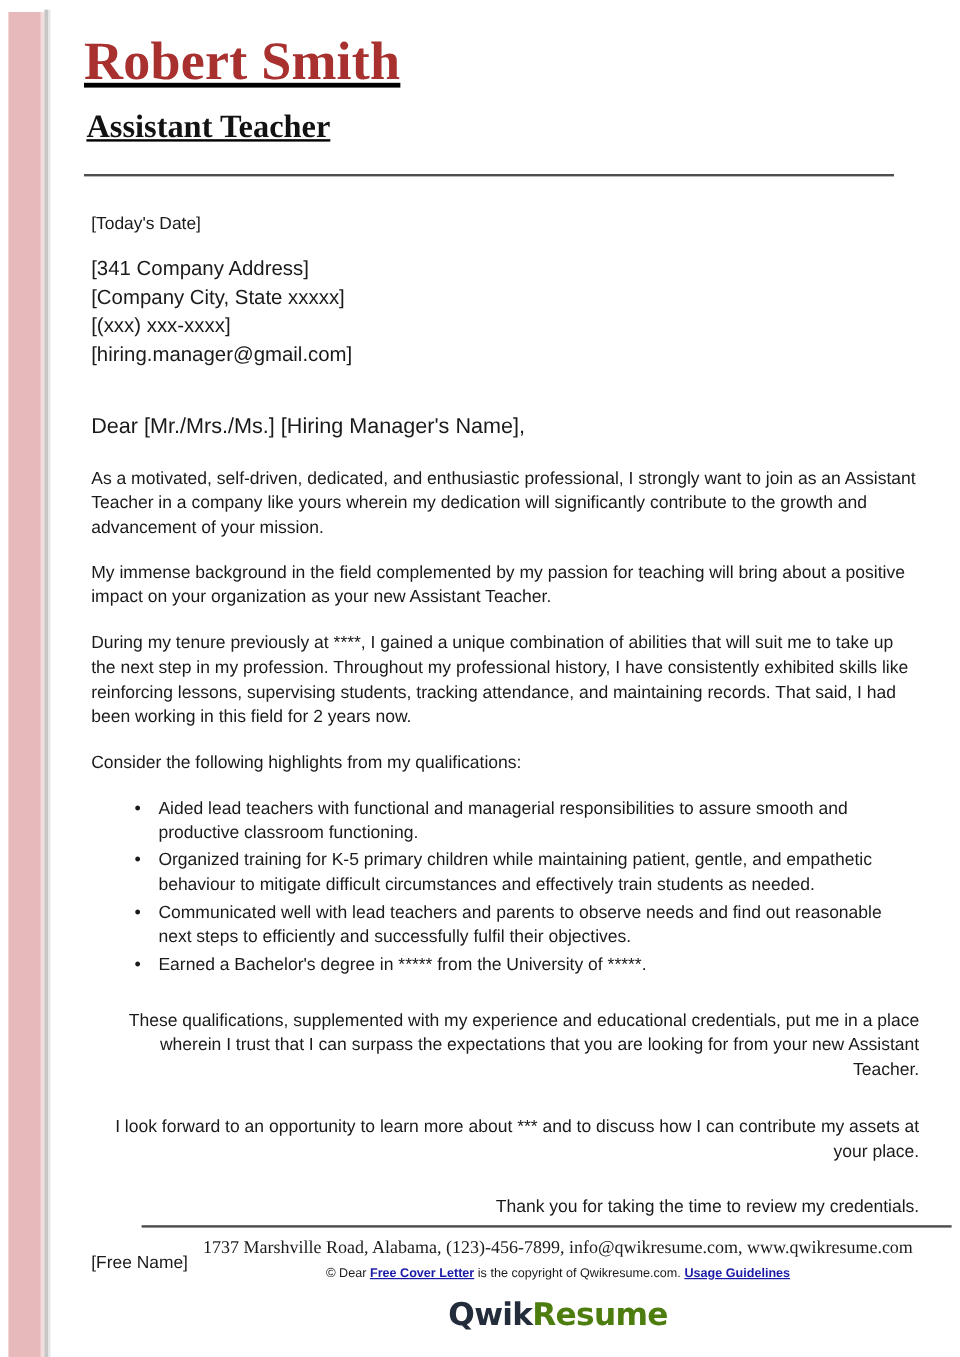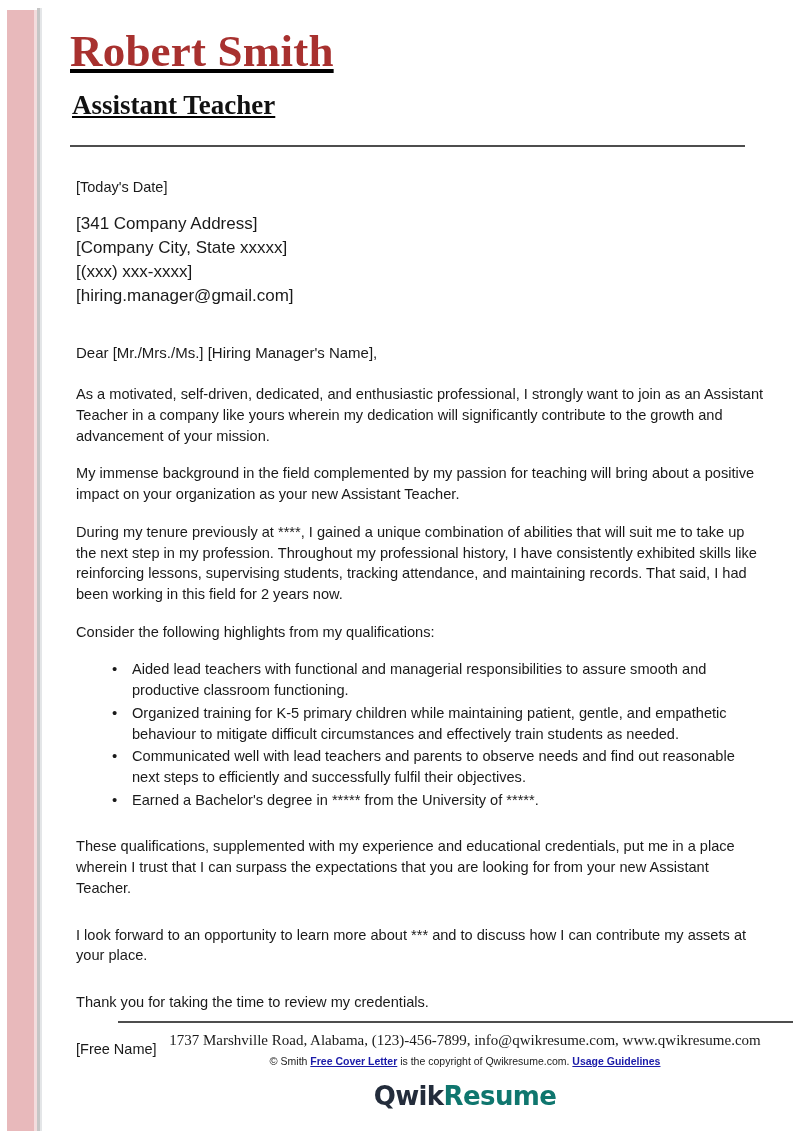--- a/index.html
+++ b/index.html
@@ -100,33 +100,34 @@
   .recipient-block {
     font-size: 17px;
     line-height: 1.42;
     margin: 0 0 34px 0;
   }
   .recipient-block div {
     white-space: nowrap;
   }
 
   .salutation {
-    font-size: 15px;
+    font-size: 18px;
     line-height: 1.45;
     margin: 0 0 20px 0;
   }
 
   .para {
     font-size: 14.6px;
     line-height: 1.42;
     margin: 0 0 17px 0;
     text-align: left;
   }
   .para.spaced-top {
     margin-top: 26px;
+    text-align: right;
   }
 
   .bullets {
     margin: 6px 0 18px 0;
     padding: 0 0 0 34px;
     list-style: none;
   }
   .bullets li {
     font-size: 14.6px;
     line-height: 1.42;
@@ -189,21 +190,21 @@
     text-align: center;
     margin: 14px 0 0 0;
     padding-right: 14px;
     font-family: "DejaVu Sans", sans-serif;
     font-size: 26px;
     font-weight: 700;
     letter-spacing: -0.6px;
     padding-bottom: 20px;
   }
   .brand-qwik { color: #232c3b; }
-  .brand-resume { color: #0f766e; }
+  .brand-resume { color: #4d7c0f; }
 </style>
 </head>
 <body>
 
 <div class="accent-bar"></div>
 <div class="accent-bar-shade"></div>
 <div class="accent-divider"></div>
 <div class="accent-divider-soft"></div>
 
 <div class="sheet">
@@ -246,17 +247,17 @@
 
     <div class="signoff">
       <div>[Free Name]</div>
     </div>
 
   </div>
 
   <div class="footer">
     <div class="footer-rule"></div>
     <div class="footer-address">1737 Marshville Road, Alabama, (123)-456-7899, info@qwikresume.com, www.qwikresume.com</div>
-    <div class="footer-copyright"><span class="cr-symbol">©</span> <span>Smith</span> <a class="footer-link" href="#">Free Cover Letter</a> <span>is the copyright of Qwikresume.com.</span> <a class="footer-link" href="#">Usage Guidelines</a></div>
+    <div class="footer-copyright"><span class="cr-symbol">©</span> <span>Dear</span> <a class="footer-link" href="#">Free Cover Letter</a> <span>is the copyright of Qwikresume.com.</span> <a class="footer-link" href="#">Usage Guidelines</a></div>
     <div class="brand"><span class="brand-qwik">Qwik</span><span class="brand-resume">Resume</span></div>
   </div>
 
 </div>
 
 </body></html>

